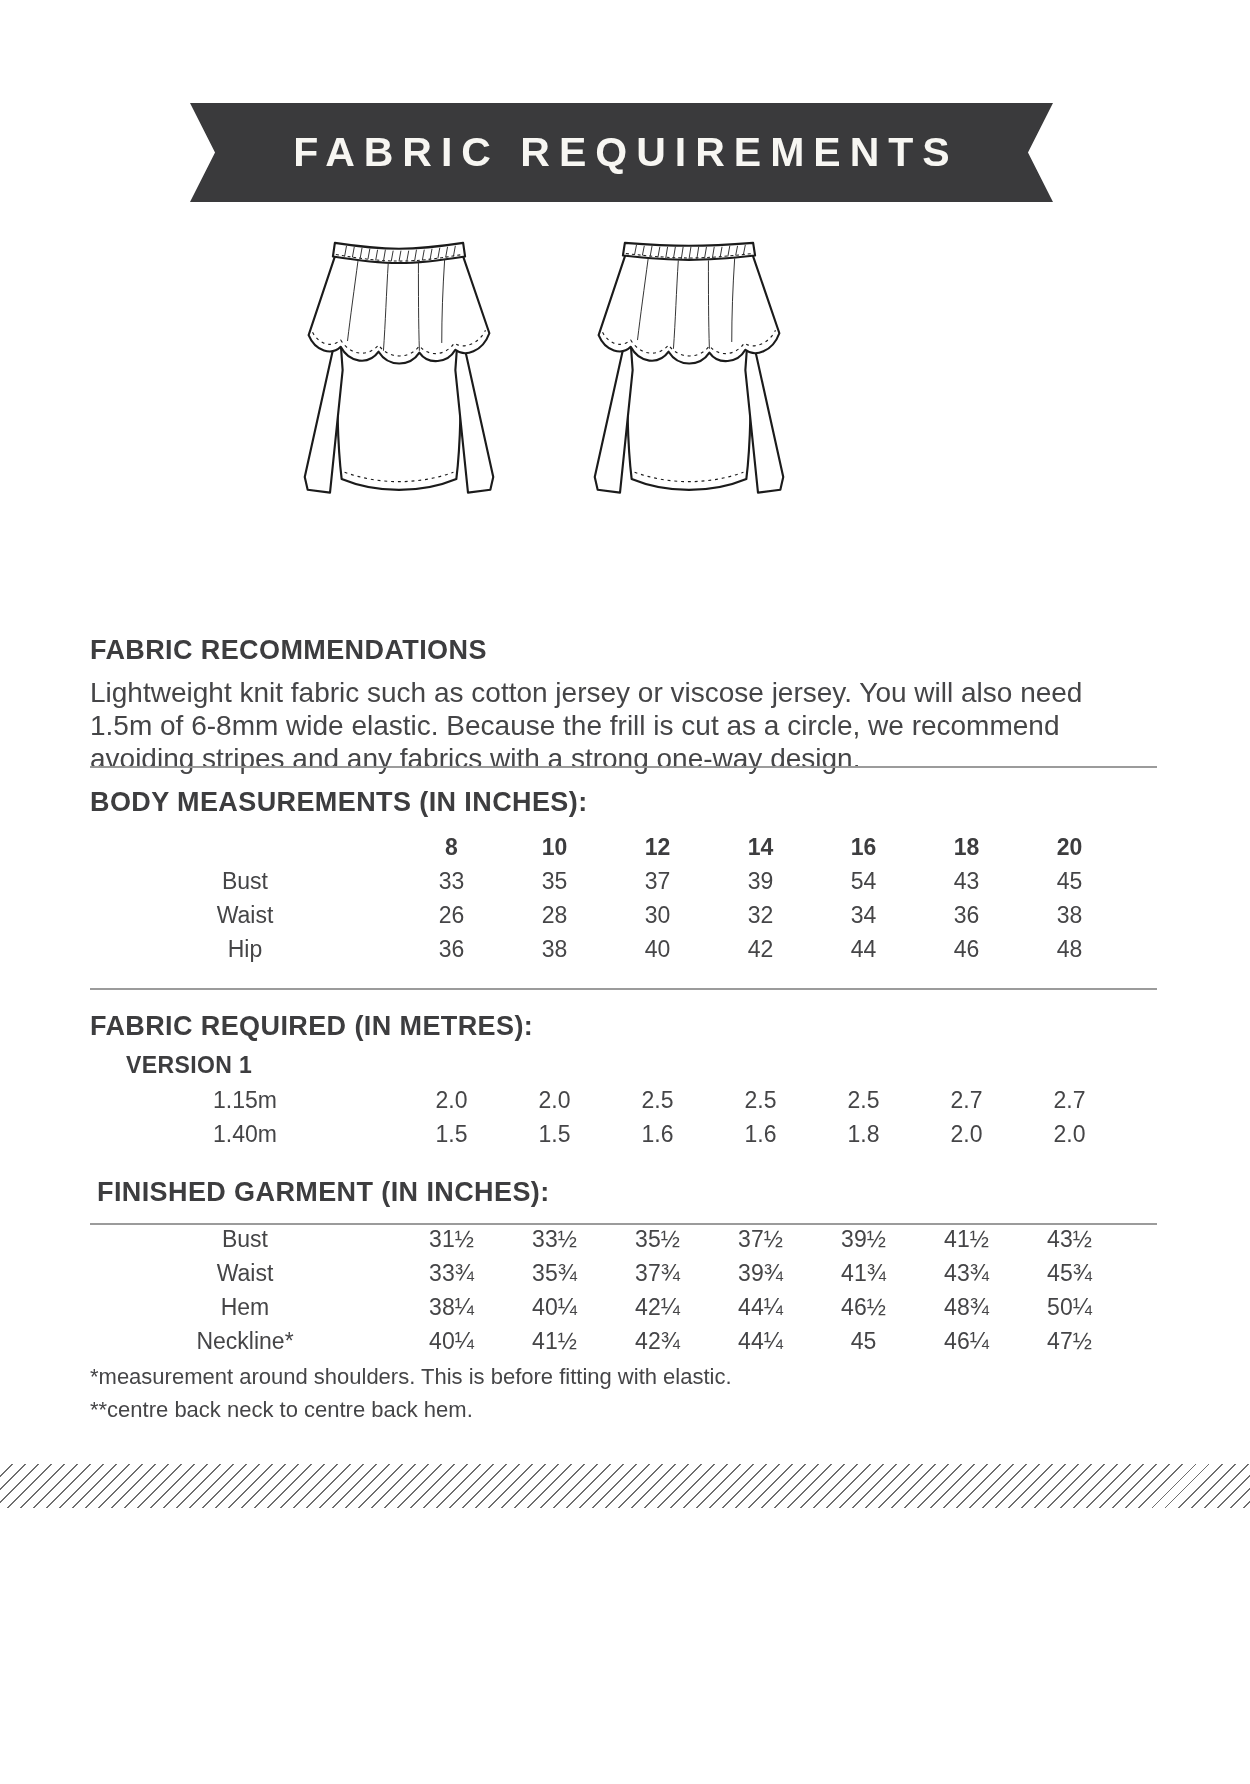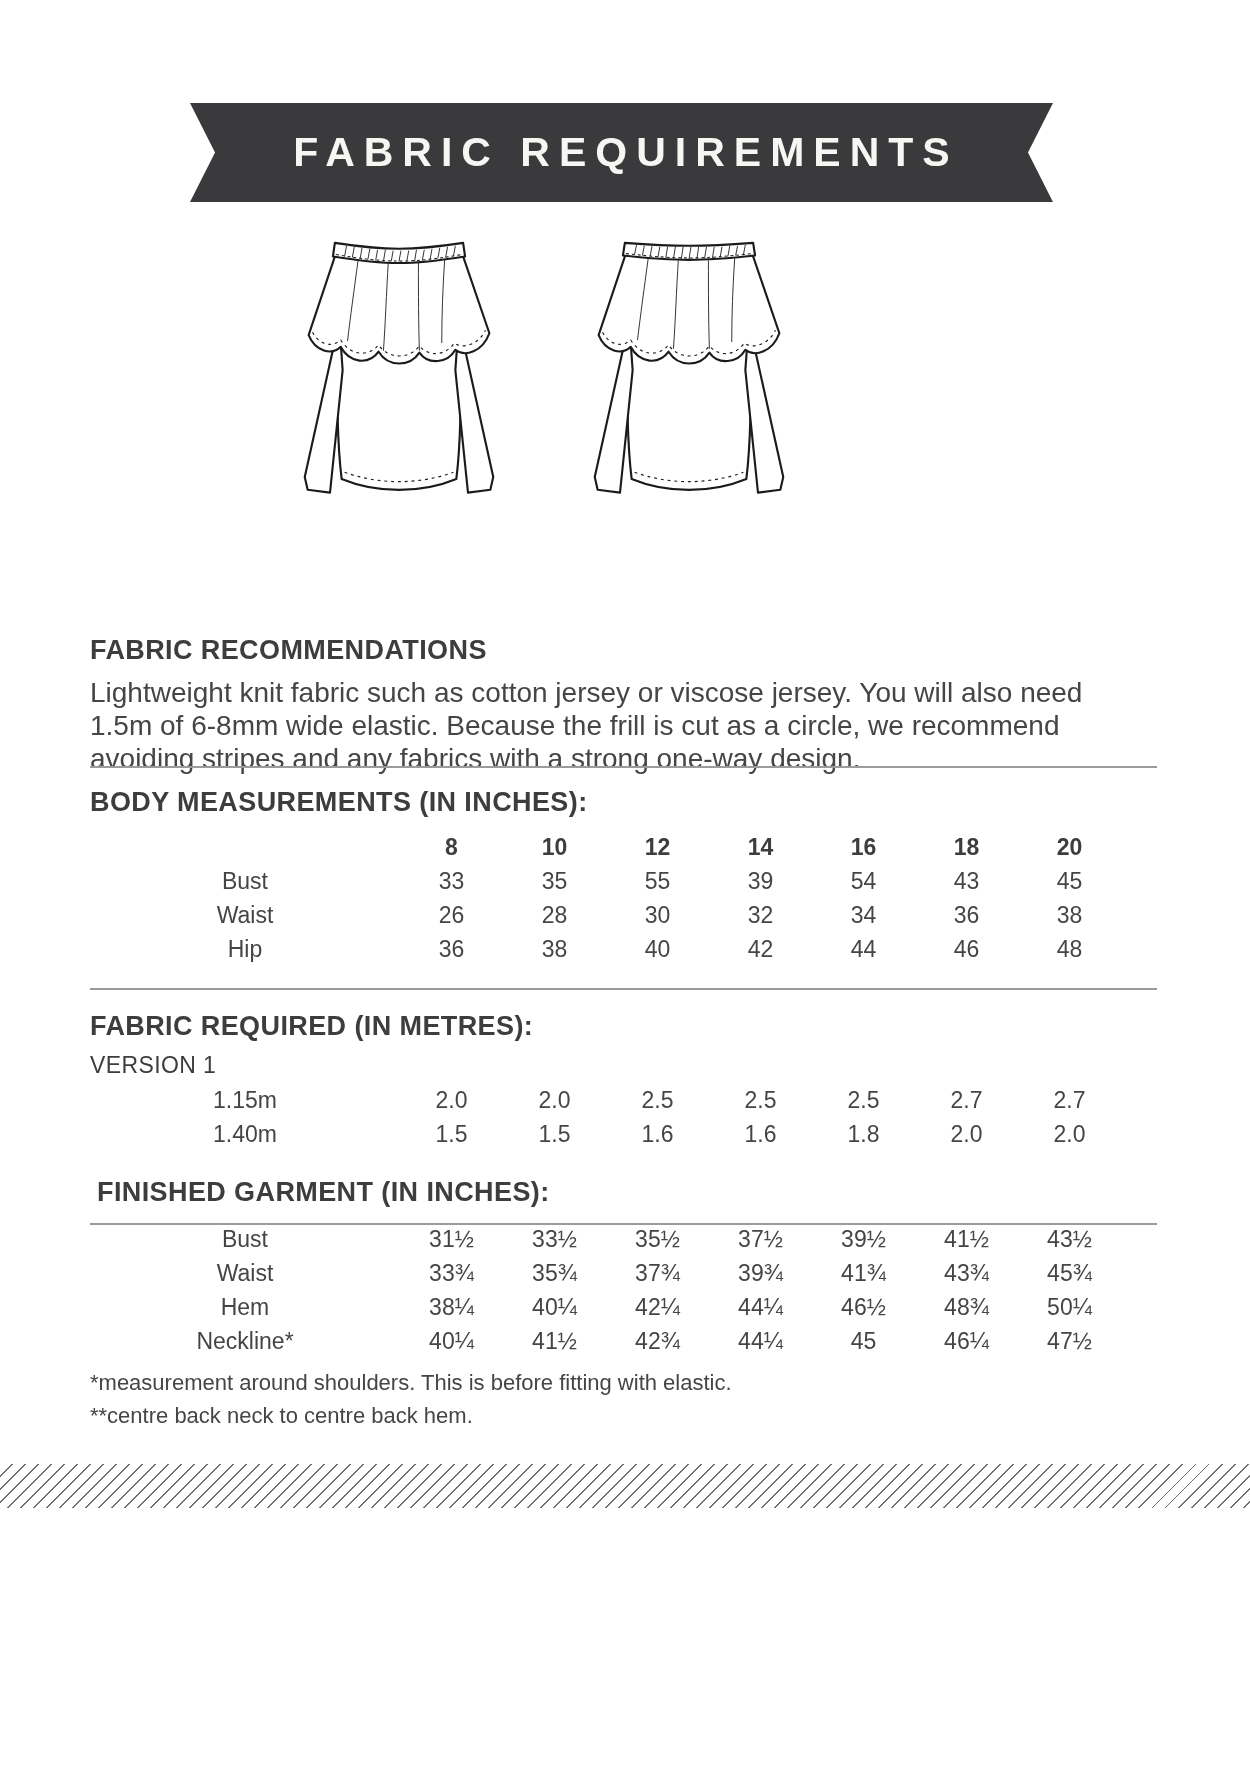--- a/index.html
+++ b/index.html
@@ -57,25 +57,25 @@
   
   .table{margin-top:12px;}
   .trow{
     display:grid;grid-template-columns:310px repeat(7,103px);
     height:34px;align-items:center;
   }
   .cell{font-size:23px;text-align:center;color:var(--text);}
   .cell.label{text-align:center;}
   .cell.head{font-weight:700;color:var(--heading);}
   .subheading{
-    margin-top:10px;font-size:23px;font-weight:400;
-    color:var(--heading);letter-spacing:0.4px;
+    margin-top:10px;font-size:23px;font-weight:700;
+    color:var(--heading);letter-spacing:0.4px;margin-left:36px;
   }
   .fg-heading{margin-left:7px;}
-  .footnotes{margin-top:8px;}
+  .footnotes{margin-top:2px;}
   .footnote{font-size:22px;line-height:33px;color:var(--text);}
   
   .stripes{
     position:absolute;left:0;bottom:0;width:1250px;height:44px;
     background:repeating-linear-gradient(
       135deg,
       #ffffff 0px,#ffffff 7.8px,
       var(--stripe) 7.8px,var(--stripe) 9.2px
     );
   }
@@ -138,21 +138,21 @@
           <div class="cell head">14</div>
           <div class="cell head">16</div>
           <div class="cell head">18</div>
           <div class="cell head">20</div>
         </div>
       <div>
           <div class="trow">
             <div class="cell label">Bust</div>
             <div class="cell">33</div>
             <div class="cell">35</div>
-            <div class="cell">55</div>
+            <div class="cell">37</div>
             <div class="cell">39</div>
             <div class="cell">54</div>
             <div class="cell">43</div>
             <div class="cell">45</div>
           </div>
           <div class="trow">
             <div class="cell label">Waist</div>
             <div class="cell">26</div>
             <div class="cell">28</div>
             <div class="cell">30</div>

